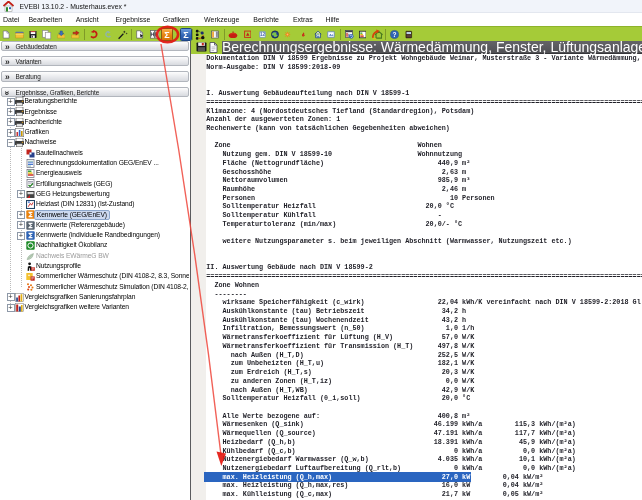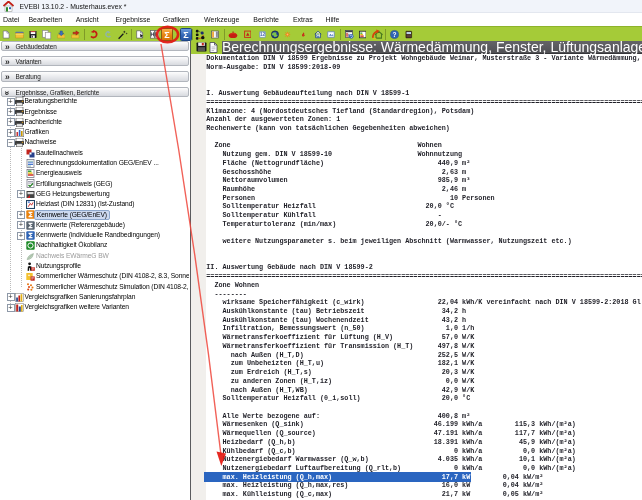--- a/index.html
+++ b/index.html
@@ -425,20 +425,20 @@
       nach Außen (H_T,WB)                                 42,9 W/K
     Solltemperatur Heizfall (θ_i,soll)                    20,0 °C
 
     Alle Werte bezogene auf:                             400,8 m²
     Wärmesenken (Q_sink)                                46.199 kWh/a        115,3 kWh/(m²a)
     Wärmequellen (Q_source)                             47.191 kWh/a        117,7 kWh/(m²a)
     Heizbedarf (Q_h,b)                                  18.391 kWh/a         45,9 kWh/(m²a)
     Kühlbedarf (Q_c,b)                                       0 kWh/a          0,0 kWh/(m²a)
     Nutzenergiebedarf Warmwasser (Q_w,b)                 4.035 kWh/a         10,1 kWh/(m²a)
     Nutzenergiebedarf Luftaufbereitung (Q_rlt,b)             0 kWh/a          0,0 kWh/(m²a)
-<span class="hl">    max. Heizleistung (Q_h,max)                           17,7 kW </span>       0,04 kW/m²
+<span class="hl">    max. Heizleistung (Q_h,max)                           27,0 kW </span>       0,04 kW/m²
     max. Heizleistung (Q_h,max,res)                       16,0 kW        0,04 kW/m²
     max. Kühlleistung (Q_c,max)                           21,7 kW        0,05 kW/m²</pre>
 <svg style="position:absolute;left:0;top:0;width:642px;height:500px;z-index:40;pointer-events:none" viewBox="0 0 642 500">
 <ellipse cx="167.5" cy="34.5" rx="10.6" ry="7.7" fill="none" stroke="#e3170f" stroke-width="2.6" opacity="0.92"></ellipse>
 <path d="M161 44 Q197 250 221 455" fill="none" stroke="#ee453b" stroke-width="1.4" opacity="0.85"></path>
 <path d="M216.5 451.5 L226 453.5 L221.3 466 Z" fill="#e3170f" opacity="0.92"></path>
 </svg>
 
 </body></html>

